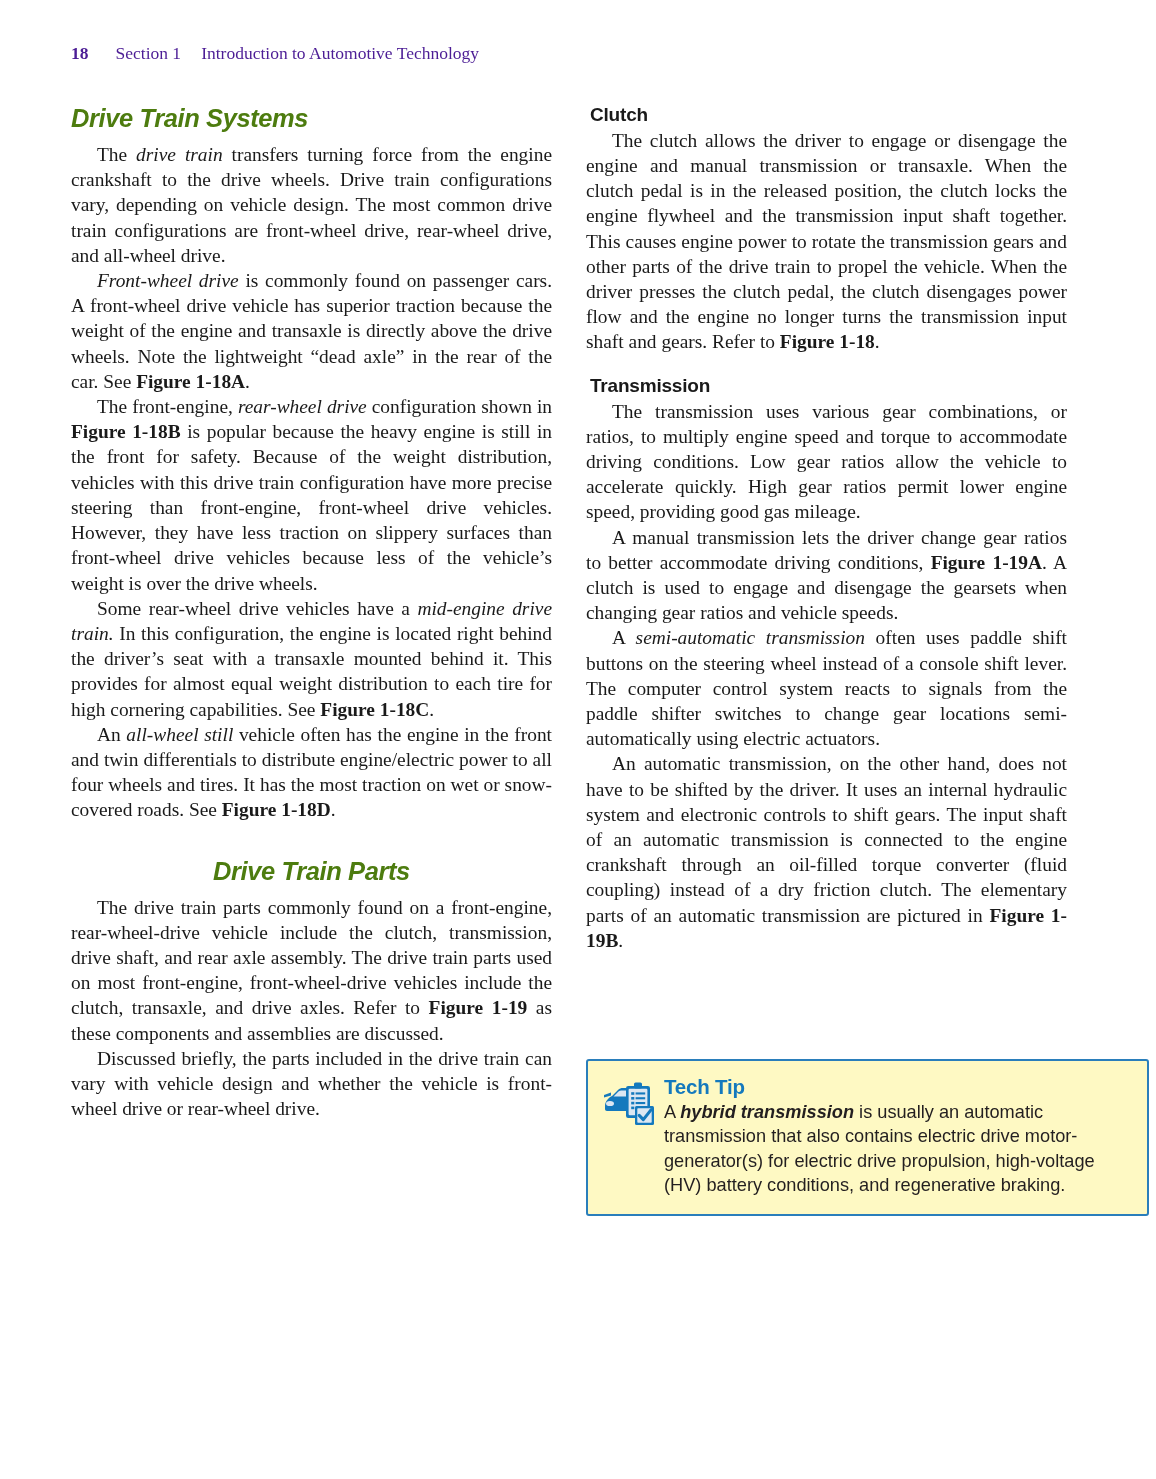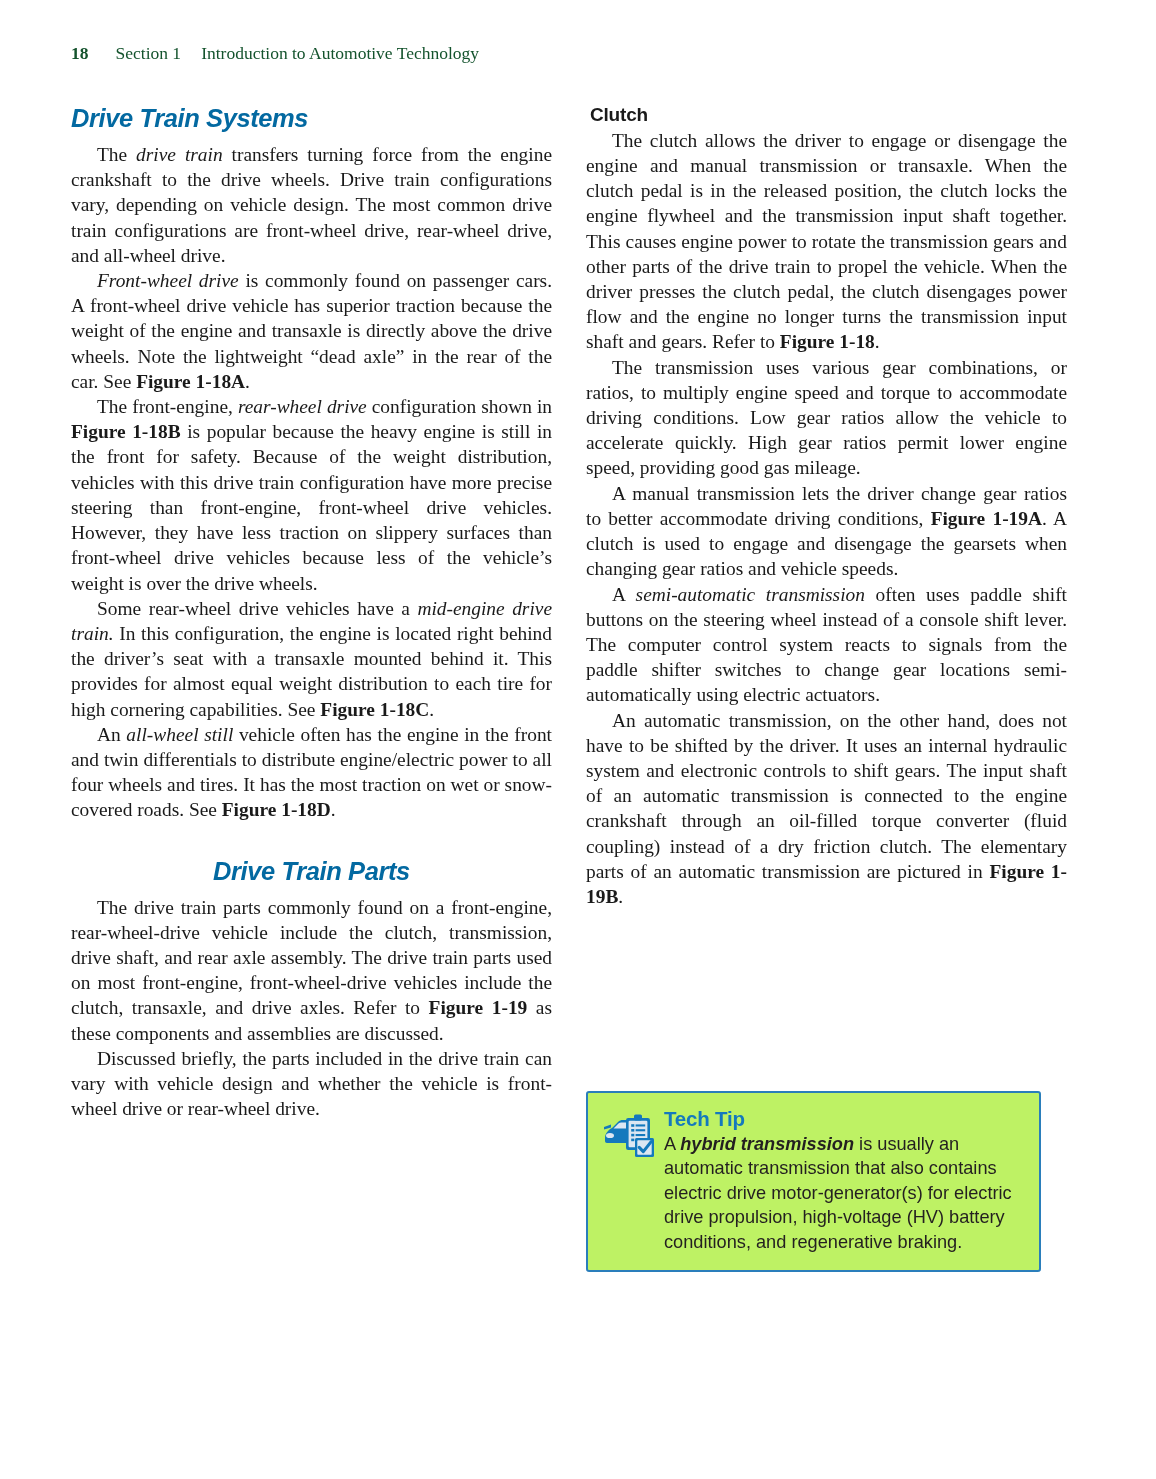--- a/index.html
+++ b/index.html
@@ -23,21 +23,21 @@
     height: 1479px;
   }
 
   
   .running-head {
     position: absolute;
     left: 71px;
     top: 43px;
     font-family: "Liberation Serif", serif;
     font-size: 17.5px;
-    color: #14532d;
+    color: #4c1d95;
     white-space: nowrap;
   }
   .running-head .folio {
     font-weight: bold;
     margin-right: 27px;
   }
   .running-head .sec {
     margin-right: 20px;
   }
 
@@ -49,21 +49,21 @@
   }
   .col-left  { left: 71px; }
   .col-right { left: 586px; }
 
   
   h2.a-head {
     font-family: "Liberation Sans", sans-serif;
     font-style: italic;
     font-weight: bold;
     font-size: 25.5px;
-    color: #0369a1;
+    color: #4d7c0f;
     margin: 0 0 10px 0;
     letter-spacing: -0.4px;
     line-height: 1.1;
   }
   h2.a-head.spaced-top { margin-top: 34px; text-align: center; }
 
   h3.b-head {
     font-family: "Liberation Sans", sans-serif;
     font-weight: bold;
     font-size: 19px;
@@ -88,29 +88,28 @@
   }
   b, strong { font-weight: bold; }
   i, em { font-style: italic; }
   .bi { font-weight: bold; font-style: italic; }
 
   
   .tech-tip {
     position: absolute;
     left: 586px;
     top: 1059px;
-    width: 455px;
+    width: 563px;
     box-sizing: border-box;
-    background: #bef264;
+    background: #fef9c3;
     border: 2px solid #2a7ebb;
     border-radius: 3px;
     padding: 14px 16px 16px 14px;
     display: flex;
     align-items: flex-start;
-    margin-top: 32px;
   }
   .tech-tip .tip-icon {
     flex: 0 0 auto;
     width: 54px;
     height: 50px;
     margin-right: 8px;
     margin-top: 4px;
   }
   .tech-tip .tip-body {
     flex: 1 1 auto;
@@ -165,20 +164,21 @@
     <p class="body"><span>Discussed briefly, the parts included in the drive train can vary with vehicle design and whether the vehicle is front-wheel drive or rear-wheel drive.</span></p>
 
   </div>
 
   <div class="col col-right">
 
     <h3 class="b-head">Clutch</h3>
 
     <p class="body"><span>The clutch allows the driver to engage or disengage the engine and manual transmission or transaxle. When the clutch pedal is in the released position, the clutch locks the engine flywheel and the transmission input shaft together. This causes engine power to rotate the transmission gears and other parts of the drive train to propel the vehicle. When the driver presses the clutch pedal, the clutch disengages power flow and the engine no longer turns the transmission input shaft and gears. Refer to </span><strong>Figure 1-18</strong><span>.</span></p>
 
+    <h3 class="b-head spaced-top">Transmission</h3>
 
     <p class="body"><span>The transmission uses various gear combinations, or ratios, to multiply engine speed and torque to accommodate driving conditions. Low gear ratios allow the vehicle to accelerate quickly. High gear ratios permit lower engine speed, providing good gas mileage.</span></p>
 
     <p class="body"><span>A manual transmission lets the driver change gear ratios to better accommodate driving conditions, </span><strong>Figure 1-19A</strong><span>. A clutch is used to engage and disengage the gearsets when changing gear ratios and vehicle speeds.</span></p>
 
     <p class="body"><span>A </span><em>semi-automatic transmission</em><span> often uses paddle shift buttons on the steering wheel instead of a console shift lever. The computer control system reacts to signals from the paddle shifter switches to change gear locations semi-automatically using electric actuators.</span></p>
 
     <p class="body"><span>An automatic transmission, on the other hand, does not have to be shifted by the driver. It uses an internal hydraulic system and electronic controls to shift gears. The input shaft of an automatic transmission is connected to the engine crankshaft through an oil-filled torque converter (fluid coupling) instead of a dry friction clutch. The elementary parts of an automatic transmission are pictured in </span><strong>Figure 1-19B</strong><span>.</span></p>
 
   </div>

